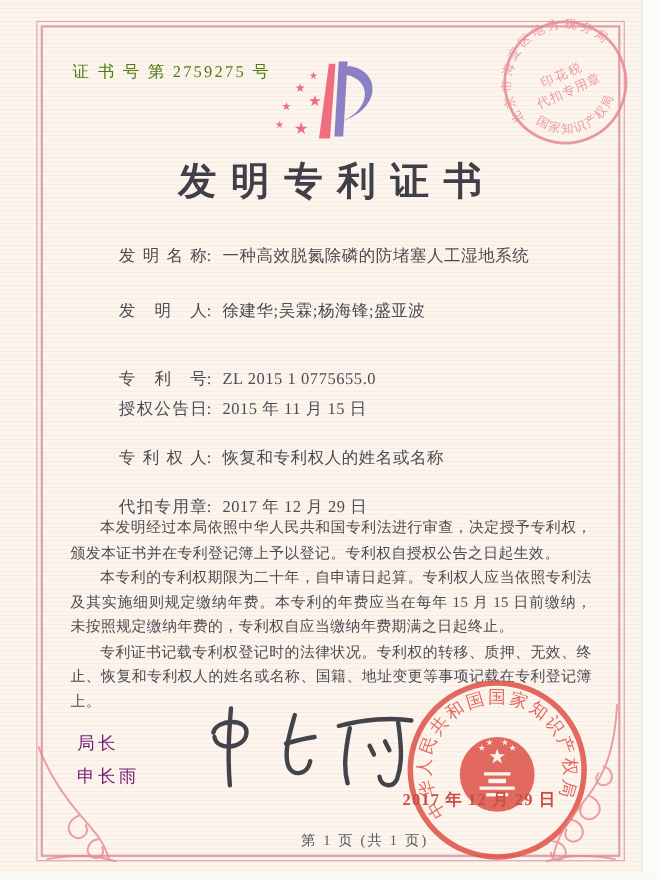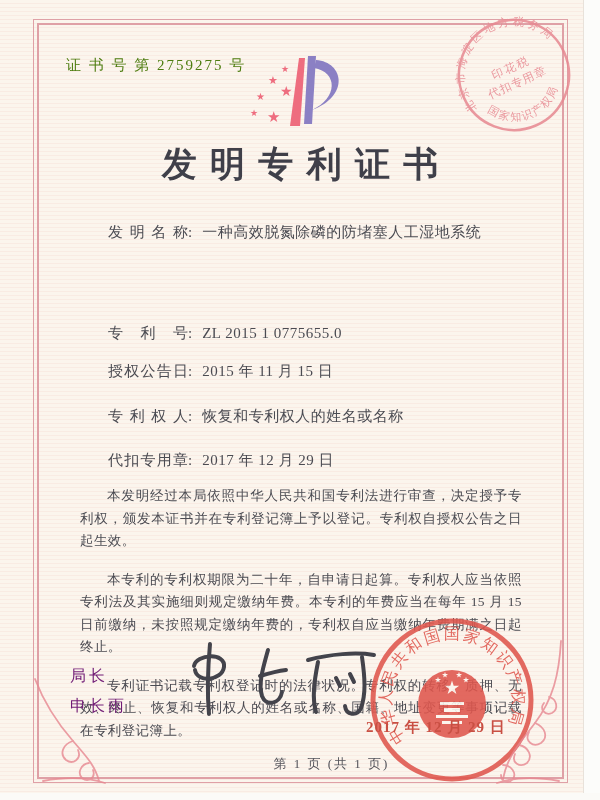--- a/index.html
+++ b/index.html
@@ -15,21 +15,21 @@
   .cert-no{position:absolute;left:66px;top:56px;font-size:15px;color:#4d7c0f;letter-spacing:2px;}
   .logo{position:absolute;left:250px;top:52px;}
   .logo .star{fill:var(--logo-red,#ee6d7f);}
   .title{position:absolute;left:0;top:141px;width:600px;text-align:center;
     font-size:35px;font-weight:600;color:#3f3f49;letter-spacing:.38em;text-indent:.38em;}
   .field{position:absolute;left:66px;width:480px;font-size:15px;color:#4b4b52;white-space:nowrap;margin-left:42px;}
   .flabel{display:inline-block;width:80px;text-align:justify;text-align-last:justify;}
   .colon{margin-right:10px;}
   .fvalue{letter-spacing:.5px;}
   .body-text{position:absolute;left:64px;top:469px;width:474px;}
-  .body-text p{margin:16px;font-size:13.5px;line-height:22.5px;color:#4b4b52;
+  .body-text p{margin:0;font-size:13.5px;line-height:22.5px;color:#4b4b52;
     text-align:justify;text-indent:2em;letter-spacing:.4px;}
   .director{position:absolute;left:70px;top:666px;font-size:16px;color:#701a75;letter-spacing:3px;}
   .director div{margin-bottom:9px;}
   .signature{position:absolute;left:168px;top:634px;}
   .signature path{stroke:#43434b;stroke-width:4;fill:none;stroke-linecap:round;stroke-linejoin:round;}
   .tax-stamp{position:absolute;left:452px;top:13px;transform:rotate(-24deg);opacity:.85;}
   .tax-stamp text,.tax-stamp textPath{fill:var(--stamp-pink,#e78891);}
   .tax-stamp .ring{stroke:var(--stamp-pink,#e78891);fill:none;}
   .issuing-seal{position:absolute;left:368px;top:616px;opacity:.88;}
   .issuing-seal .ring{stroke:var(--seal-red,#df564d);fill:none;}
@@ -79,21 +79,24 @@
     <text class="star" x="6" y="48" font-size="10">★</text>
     <text class="star" x="0" y="64" font-size="9">★</text>
     <text class="star" x="17" y="70" font-size="15">★</text>
   </svg>
 
   <div class="title">发明专利证书</div>
 
   <div class="field" style="top:223px">
     <span class="flabel">发明名称</span><span class="colon">:</span><span class="fvalue">一种高效脱氮除磷的防堵塞人工湿地系统</span>
   </div>
-  <div class="field" style="top:324px">
+  <div class="field" style="top:273px">
+    <span class="flabel">发明人</span><span class="colon">:</span><span class="fvalue">徐建华;吴霖;杨海锋;盛亚波</span>
+  </div>
+  <div class="field" style="top:335px">
     <span class="flabel">专利号</span><span class="colon">:</span><span class="fvalue">ZL 2015 1 0775655.0</span>
   </div>
   <div class="field" style="top:362px">
     <span class="flabel">授权公告日</span><span class="colon">:</span><span class="fvalue">2015 年 11 月 15 日</span>
   </div>
   <div class="field" style="top:407px">
     <span class="flabel">专利权人</span><span class="colon">:</span><span class="fvalue">恢复和专利权人的姓名或名称</span>
   </div>
   <div class="field" style="top:451px">
     <span class="flabel">代扣专用章</span><span class="colon">:</span><span class="fvalue">2017 年 12 月 29 日</span>

